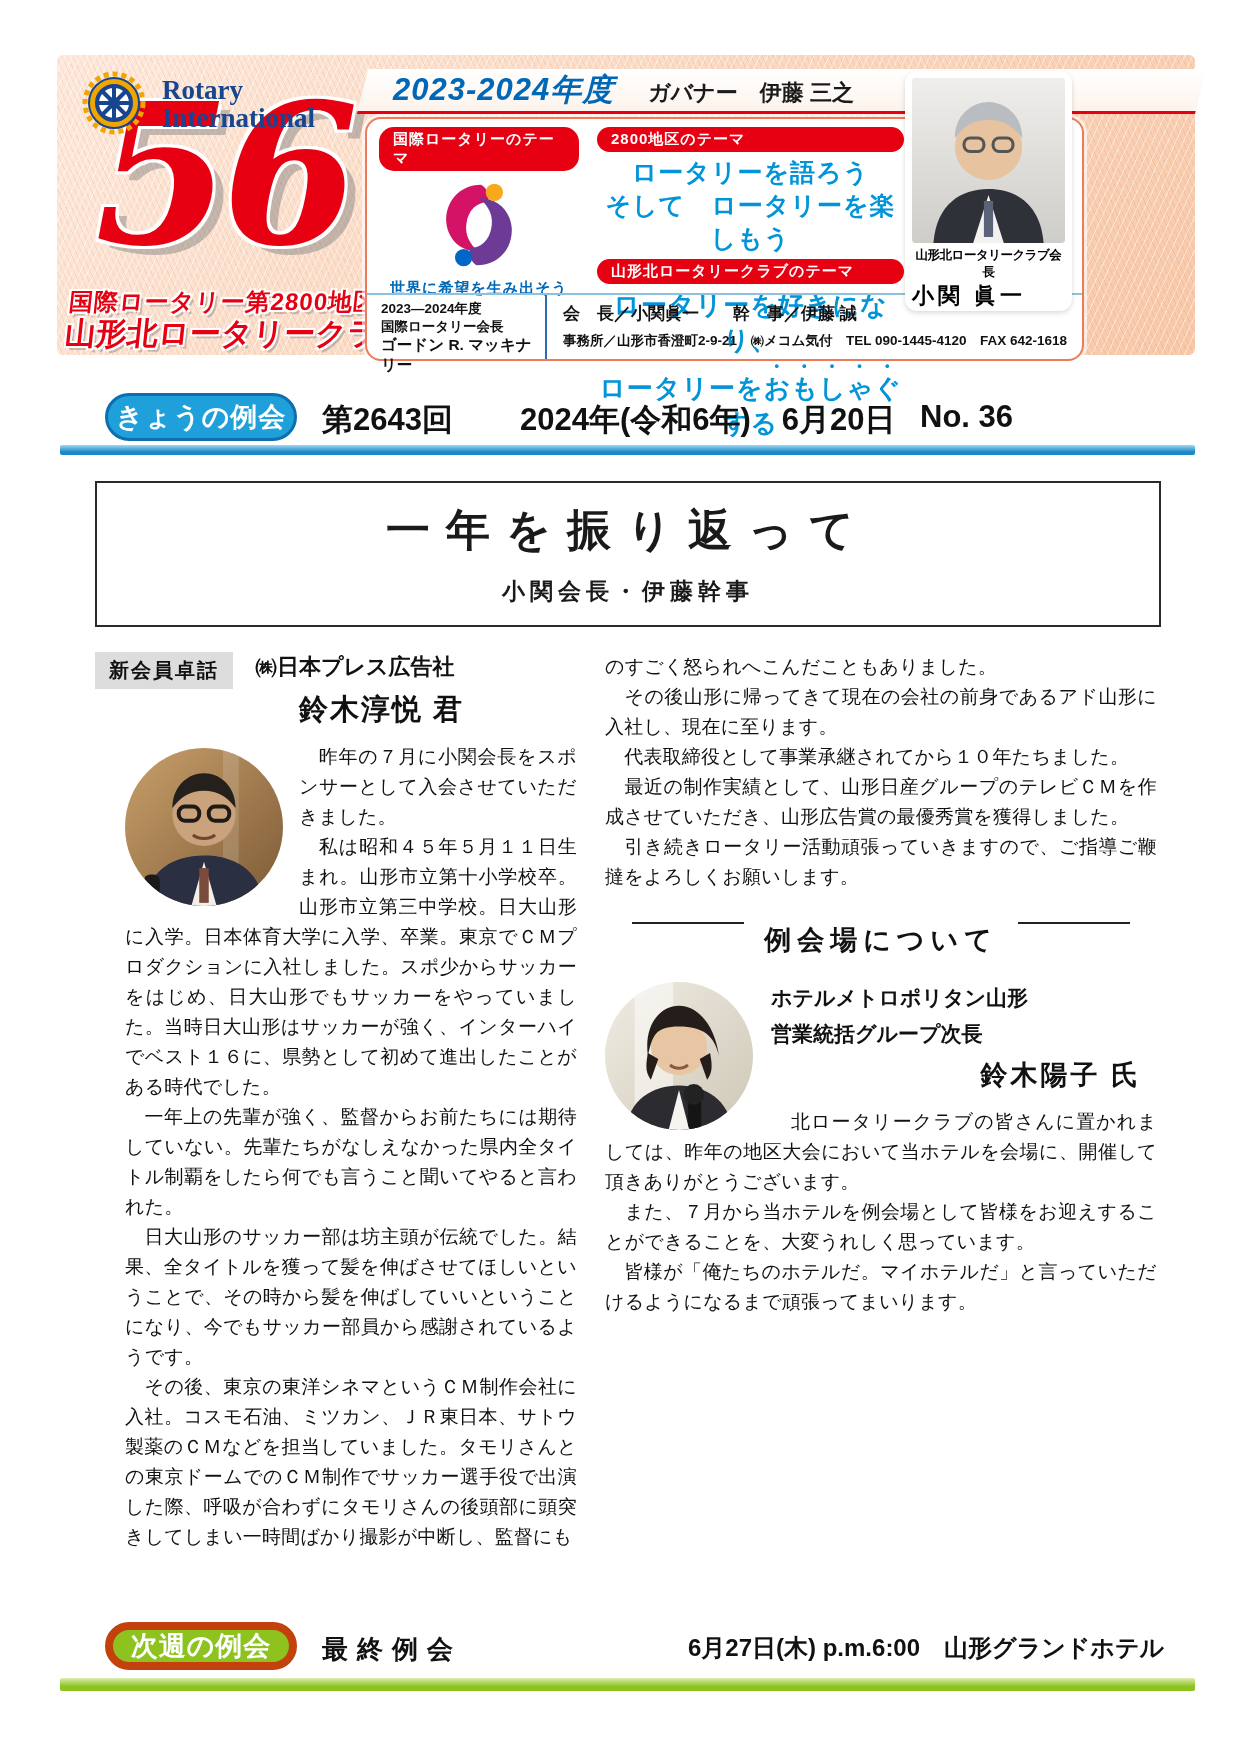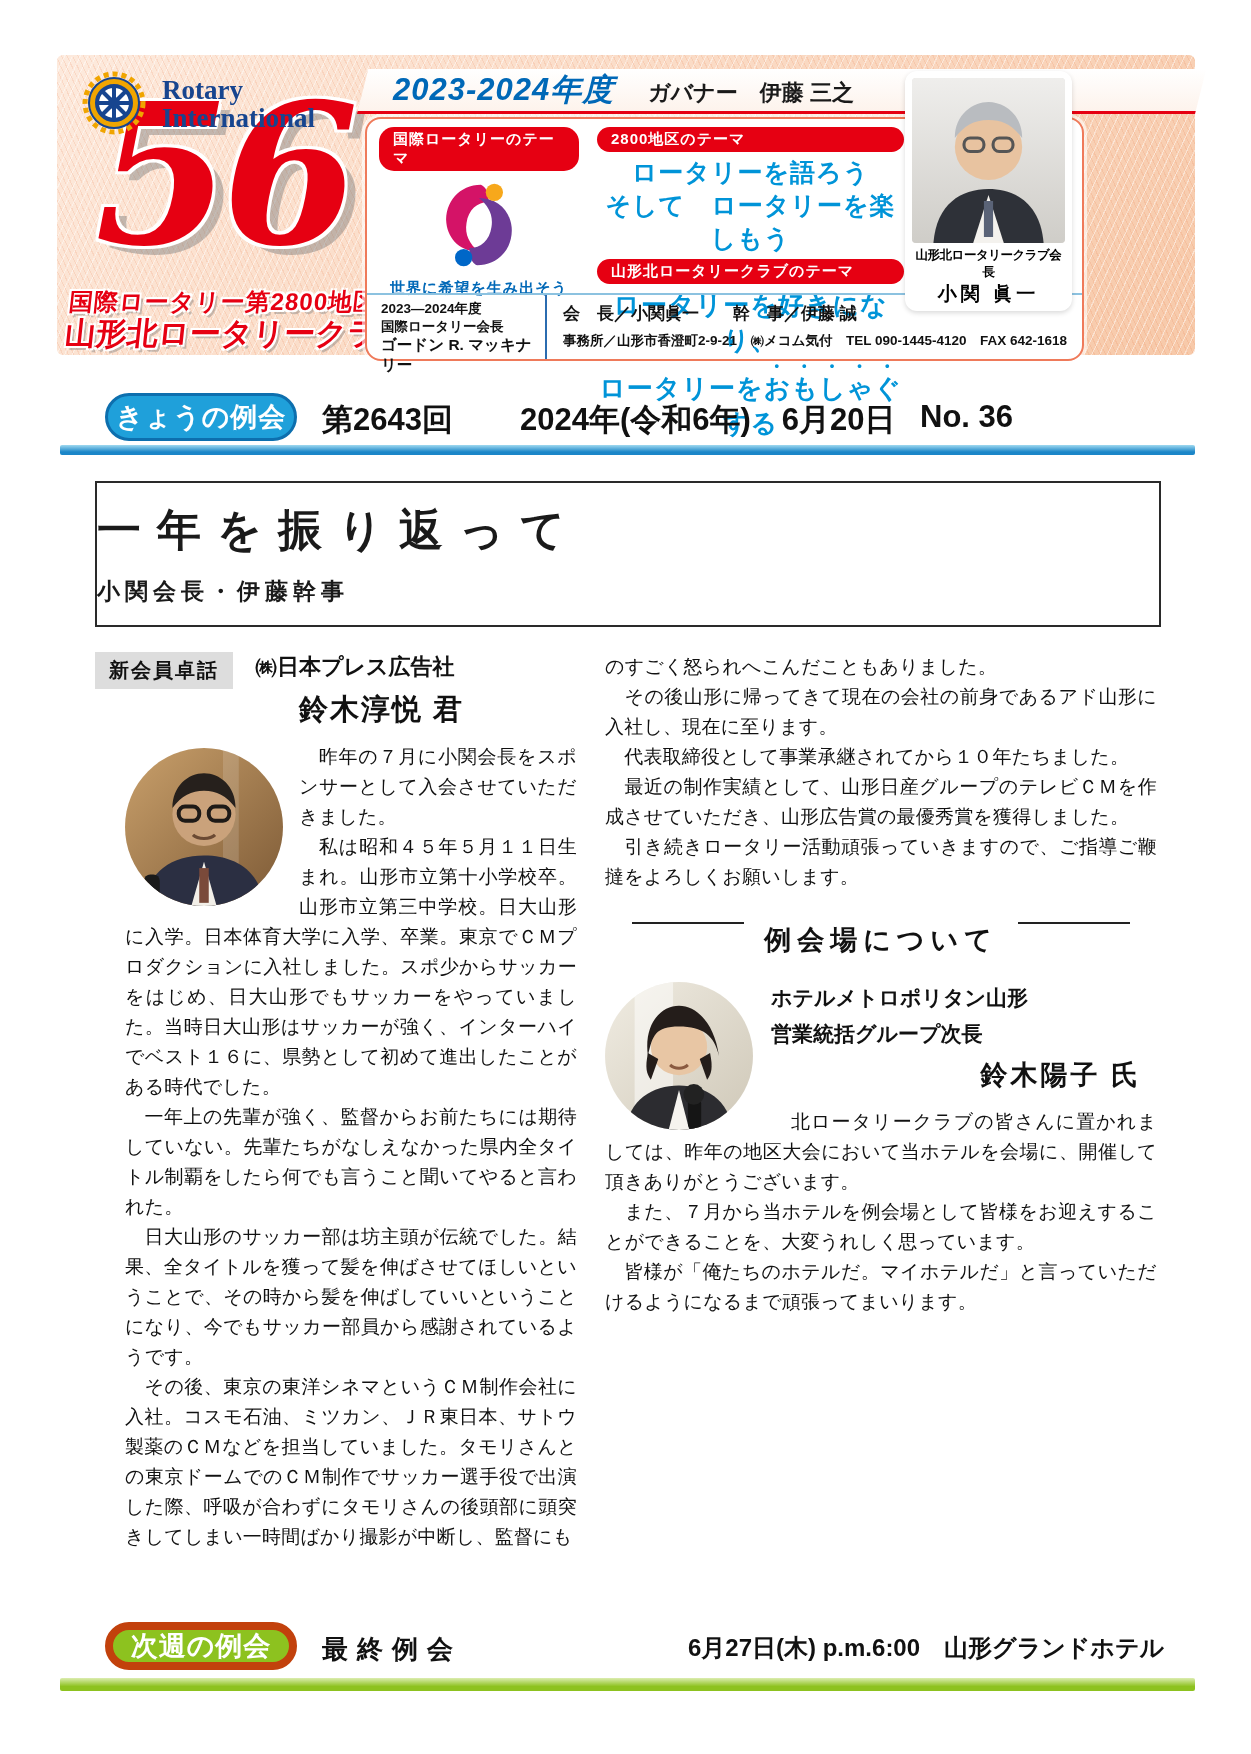--- a/index.html
+++ b/index.html
@@ -53,35 +53,35 @@
   .tb-bl{width:178px;box-sizing:border-box;padding:5px 6px 0 14px;font-weight:bold;font-size:13.5px;line-height:1.3;color:#111;}
   .tb-bl .pres-name{font-size:15.5px;}
   .tb-br{flex:1;border-left:2px solid #2b6cb0;padding:5px 10px 0 16px;color:#111;}
   .officers-line{font-size:17px;font-weight:bold;margin-top:2px;}
   .office-line{font-size:13.5px;font-weight:bold;margin-top:7px;}
   .photo-card{position:absolute;left:848px;top:16px;width:167px;height:240px;background:#fff;
       border-radius:12px;padding:7px 7px 4px;box-sizing:border-box;box-shadow:0 2px 5px rgba(0,0,0,.15);}
   .photo-card .ph{width:100%;height:165px;overflow:hidden;border-radius:4px;}
   .photo-card .ph svg{width:100%;height:100%;display:block;}
   .cap1{font-size:12.5px;font-weight:bold;text-align:center;margin-top:4px;letter-spacing:-0.5px;}
-  .cap2{font-size:19px;font-weight:bold;text-align:center;letter-spacing:4px;}
+  .cap2{font-size:22px;font-weight:bold;letter-spacing:4px;}
 
   
   .meeting-badge{position:absolute;left:105px;top:393px;width:192px;height:48px;border-radius:26px;
       background:#1fa0da;border:3px solid #0d6fae;box-sizing:border-box;display:flex;align-items:center;
       justify-content:center;color:#fff;font-size:27px;font-weight:bold;letter-spacing:1px;}
   .meeting-session{position:absolute;left:322px;top:399px;font-size:31px;font-weight:bold;color:#111;}
   .meeting-date{position:absolute;left:520px;top:399px;font-size:31px;font-weight:bold;color:#111;}
   .meeting-number{position:absolute;left:920px;top:399px;font-size:31px;font-weight:bold;color:#111;}
   .blue-bar{position:absolute;left:60px;top:445px;width:1135px;height:10px;
       background:linear-gradient(#9fd9f0,#1b86c8 70%);border-radius:2px;}
 
   
   .title-box{position:absolute;left:95px;top:481px;width:1062px;height:142px;border:2px solid #2a2a2a;
-      background:#fff;display:flex;flex-direction:column;justify-content:center;gap:16px;}
+      background:#fff;display:flex;flex-direction:column;align-items:center;justify-content:center;gap:16px;}
   .article-title{font-size:44px;font-weight:bold;color:#1a1a1a;letter-spacing:16px;
       font-family:"Liberation Sans",sans-serif;}
   .article-subtitle{font-size:23px;font-weight:bold;color:#1a1a1a;letter-spacing:5px;}
 
   
   .content{position:absolute;left:95px;top:652px;width:1062px;display:flex;gap:28px;}
   .col-left{width:482px;}
   .col-right{flex:1;}
   .speaker-head{display:flex;align-items:flex-start;}
   .article-label{background:#ddd;color:#111;font-size:20px;font-weight:bold;padding:5px 14px;letter-spacing:2px;}

